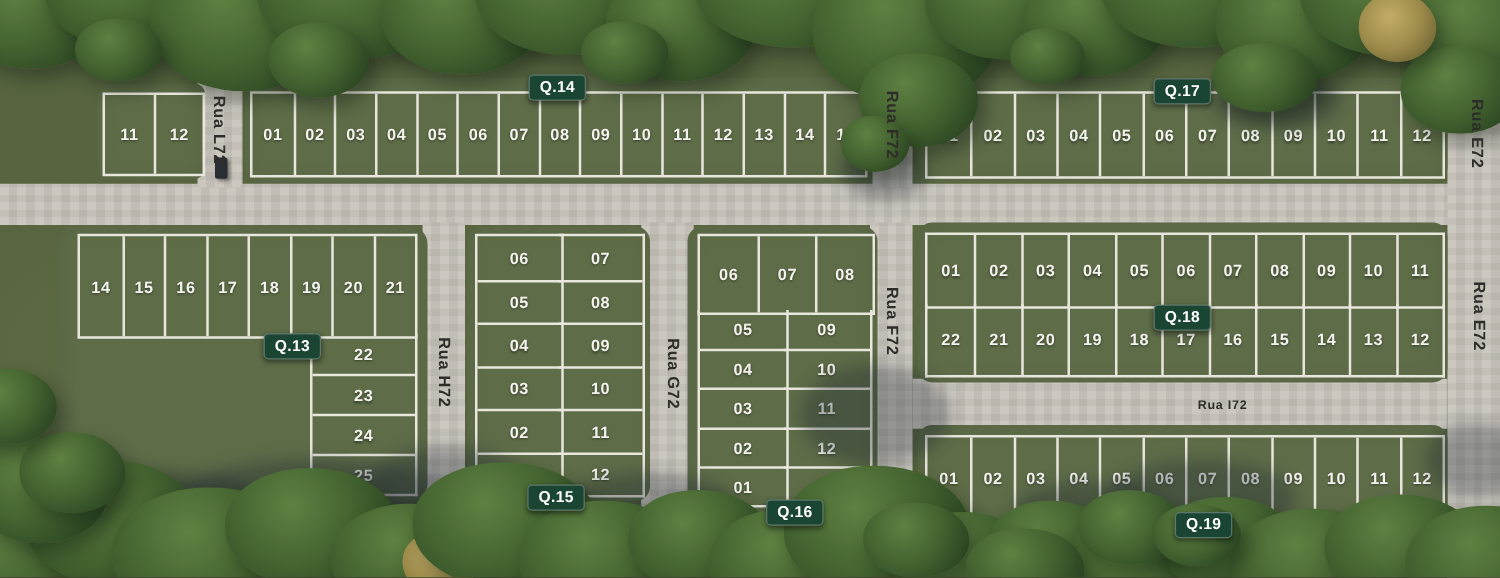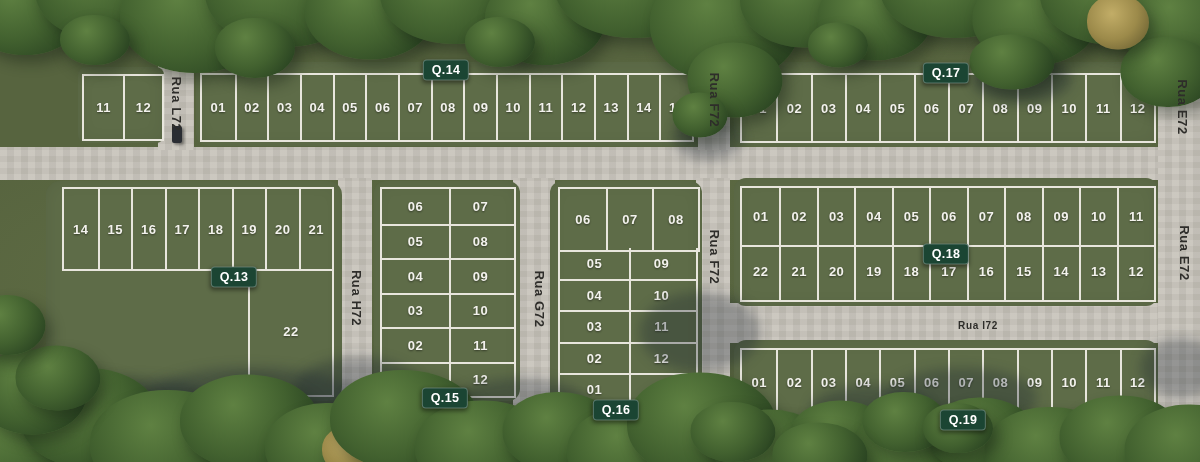--- a/index.html
+++ b/index.html
@@ -120,20 +120,23 @@
       <div class="lot">16</div>
       <div class="lot">17</div>
       <div class="lot">18</div>
       <div class="lot">19</div>
       <div class="lot">20</div>
       <div class="lot">21</div>
     </div>
   <div class="vgrid no-top" style="left:248px;top:267px;width:82px;height:128px">
 
   <div class="lot">22</div>
+      <div class="lot">23</div>
+      <div class="lot">24</div>
+      <div class="lot">25</div>
     </div>
   <div class="badge" style="left:234px;top:277px">Q.13</div>
 
   <div class="vgrid" style="left:380px;top:187px;width:67px;height:207px">
 
   <div class="lot">06</div>
       <div class="lot">05</div>
       <div class="lot">04</div>
       <div class="lot">03</div>
       <div class="lot">02</div>
@@ -165,21 +168,21 @@
       <div class="lot">01</div>
     </div>
   <div class="vgrid no-top no-left" style="left:627px;top:248px;width:69px;height:156px">
 
   <div class="lot">09</div>
       <div class="lot">10</div>
       <div class="lot">11</div>
       <div class="lot">12</div>
       <div class="lot">13</div>
     </div>
-  <div class="badge" style="left:616px;top:410px">Q.16</div>
+  <div class="badge" style="left:636px;top:410px">Q.16</div>
 
   <div class="hgrid" style="left:740px;top:186px;width:412px;height:57px">
 
   <div class="lot">01</div>
       <div class="lot">02</div>
       <div class="lot">03</div>
       <div class="lot">04</div>
       <div class="lot">05</div>
       <div class="lot">06</div>
       <div class="lot">07</div>

